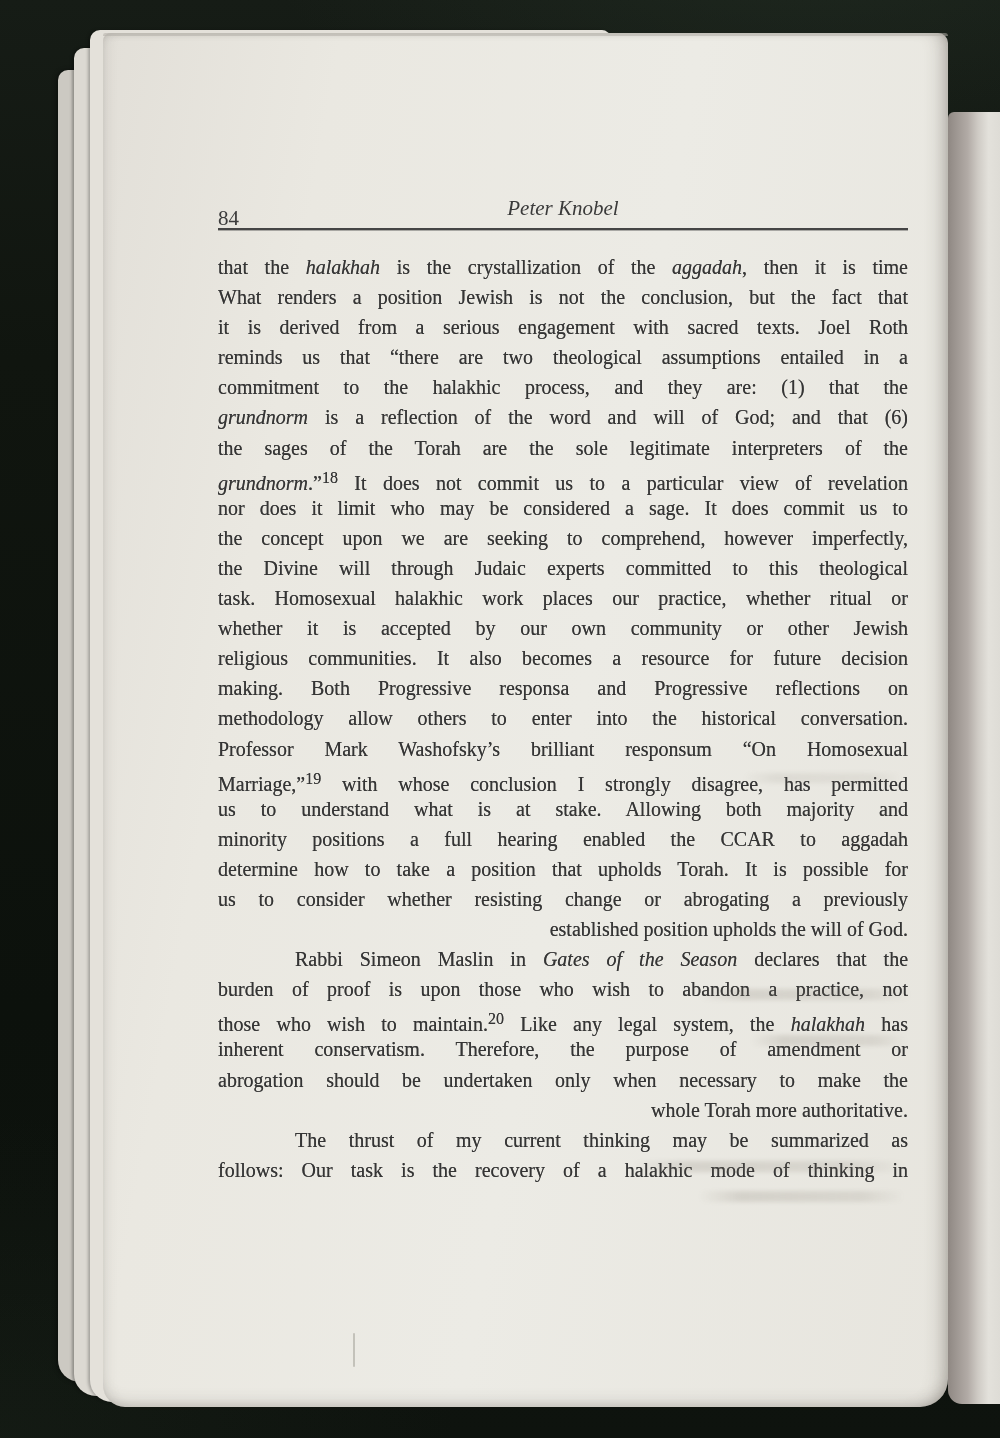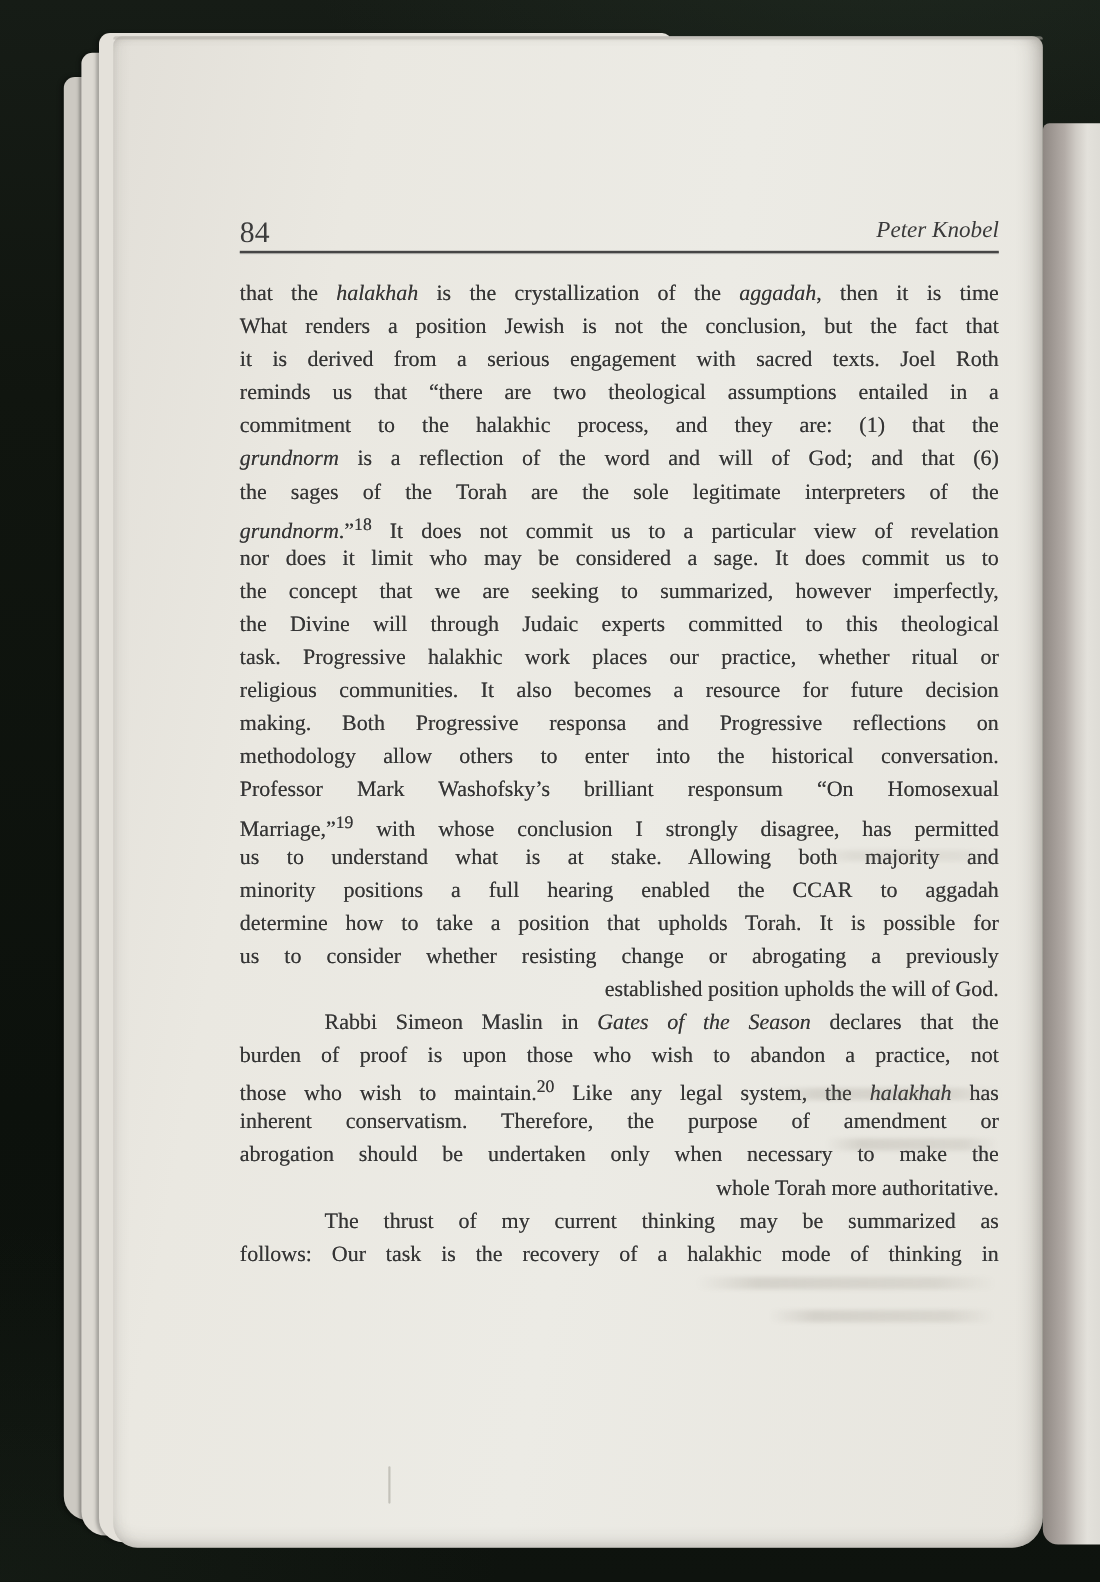--- a/index.html
+++ b/index.html
@@ -27,22 +27,22 @@
     position:absolute;left:103px;top:33px;width:845px;height:1374px;
     background:linear-gradient(100deg,#e2dfd8 0%,#eae8e1 22%,#ecebe5 55%,#e7e5de 100%);
     border-radius:8px 10px 28px 22px;
     box-shadow:
       inset -16px 0 20px -14px rgba(70,64,58,.45),
       inset 10px 0 16px -12px rgba(70,64,58,.22),
       inset 0 -14px 18px -14px rgba(70,64,58,.30),
       inset 0 6px 10px -8px rgba(120,115,108,.35);
   }
   .header{position:absolute;left:115px;top:163px;width:690px;height:30px;}
-  .pagenum{position:absolute;left:0;top:0;font-size:27px;color:#3c3c3c;}
-  .runhead{position:absolute;left:0;right:0;top:0;text-align:right;font-style:italic;font-size:21px;color:#3a3a3a;}
+  .pagenum{position:absolute;left:0;top:10px;font-size:21px;color:#3c3c3c;}
+  .runhead{position:absolute;left:0;right:0;top:0;text-align:center;font-style:italic;font-size:21px;color:#3a3a3a;}
   .rule{position:absolute;left:115px;top:195px;width:690px;height:2px;background:#454545;box-shadow:0 1px 0 rgba(69,69,69,.4);}
   .body{position:absolute;left:115px;top:219px;width:690px;color:#353535;}
   .line{
     height:30.1px;line-height:30.1px;font-size:20px;white-space:nowrap;
     text-shadow:0 0 .6px rgba(53,53,53,.75);
     text-align:right;
   }
   .line.just{text-align:justify;text-align-last:justify;}
   .line.ind{padding-left:77px;}
   .it{font-style:italic;}
@@ -78,23 +78,24 @@
     <div class="body">
         <div class="line just"><span>that the </span><span class="it">halakhah</span><span> is the crystallization of the </span><span class="it">aggadah</span><span>, then it is time</span></div>
         <div class="line just"><span>What renders a position Jewish is not the conclusion, but the fact that</span></div>
         <div class="line just"><span>it is derived from a serious engagement with sacred texts. Joel Roth</span></div>
         <div class="line just"><span>reminds us that “there are two theological assumptions entailed in a</span></div>
         <div class="line just"><span>commitment to the halakhic process, and they are: (1) that the</span></div>
         <div class="line just"><span class="it">grundnorm</span><span> is a reflection of the word and will of God; and that (6)</span></div>
         <div class="line just"><span>the sages of the Torah are the sole legitimate interpreters of the</span></div>
         <div class="line just"><span class="it">grundnorm</span><span>.”</span><span class="sup">18</span><span> It does not commit us to a particular view of revelation</span></div>
         <div class="line just"><span>nor does it limit who may be considered a sage. It does commit us to</span></div>
-        <div class="line just"><span>the concept that we are seeking to summarized, however imperfectly,</span></div>
+        <div class="line just"><span>the concept upon we are seeking to comprehend, however imperfectly,</span></div>
         <div class="line just"><span>the Divine will through Judaic experts committed to this theological</span></div>
-        <div class="line just"><span>task. Progressive halakhic work places our practice, whether ritual or</span></div>
+        <div class="line just"><span>task. Homosexual halakhic work places our practice, whether ritual or</span></div>
+        <div class="line just"><span>whether it is accepted by our own community or other Jewish</span></div>
         <div class="line just"><span>religious communities. It also becomes a resource for future decision</span></div>
         <div class="line just"><span>making. Both Progressive responsa and Progressive reflections on</span></div>
         <div class="line just"><span>methodology allow others to enter into the historical conversation.</span></div>
         <div class="line just"><span>Professor Mark Washofsky’s brilliant responsum “On Homosexual</span></div>
         <div class="line just"><span>Marriage,”</span><span class="sup">19</span><span> with whose conclusion I strongly disagree, has permitted</span></div>
         <div class="line just"><span>us to understand what is at stake. Allowing both majority and</span></div>
         <div class="line just"><span>minority positions a full hearing enabled the CCAR to aggadah</span></div>
         <div class="line just"><span>determine how to take a position that upholds Torah. It is possible for</span></div>
         <div class="line just"><span>us to consider whether resisting change or abrogating a previously</span></div>
         <div class="line"><span>established position upholds the will of God.</span></div>

